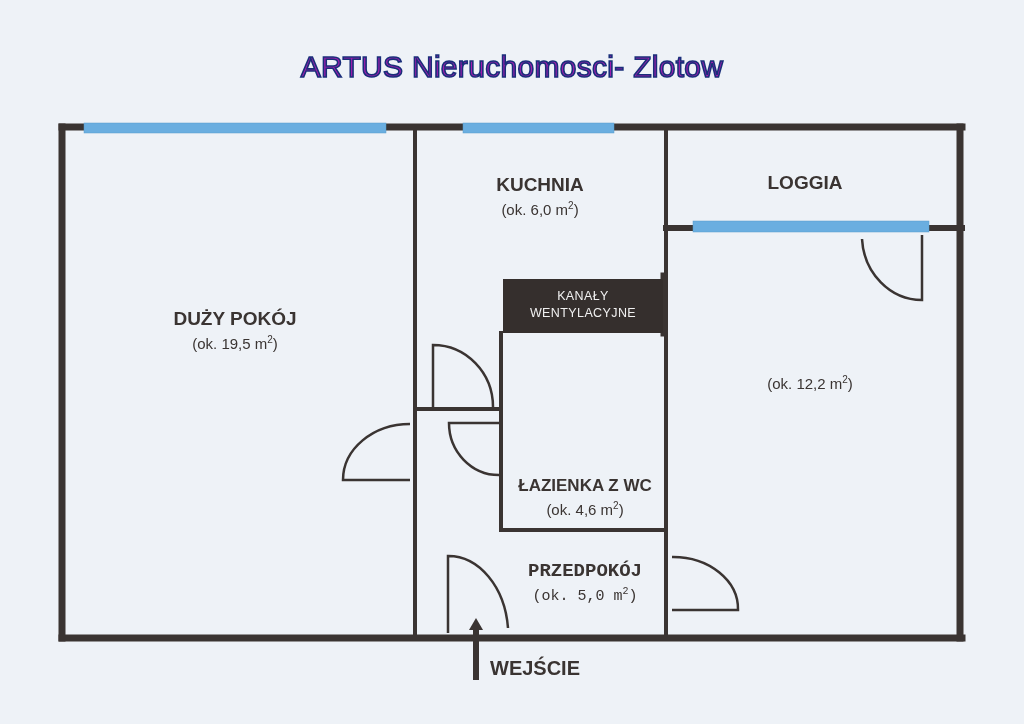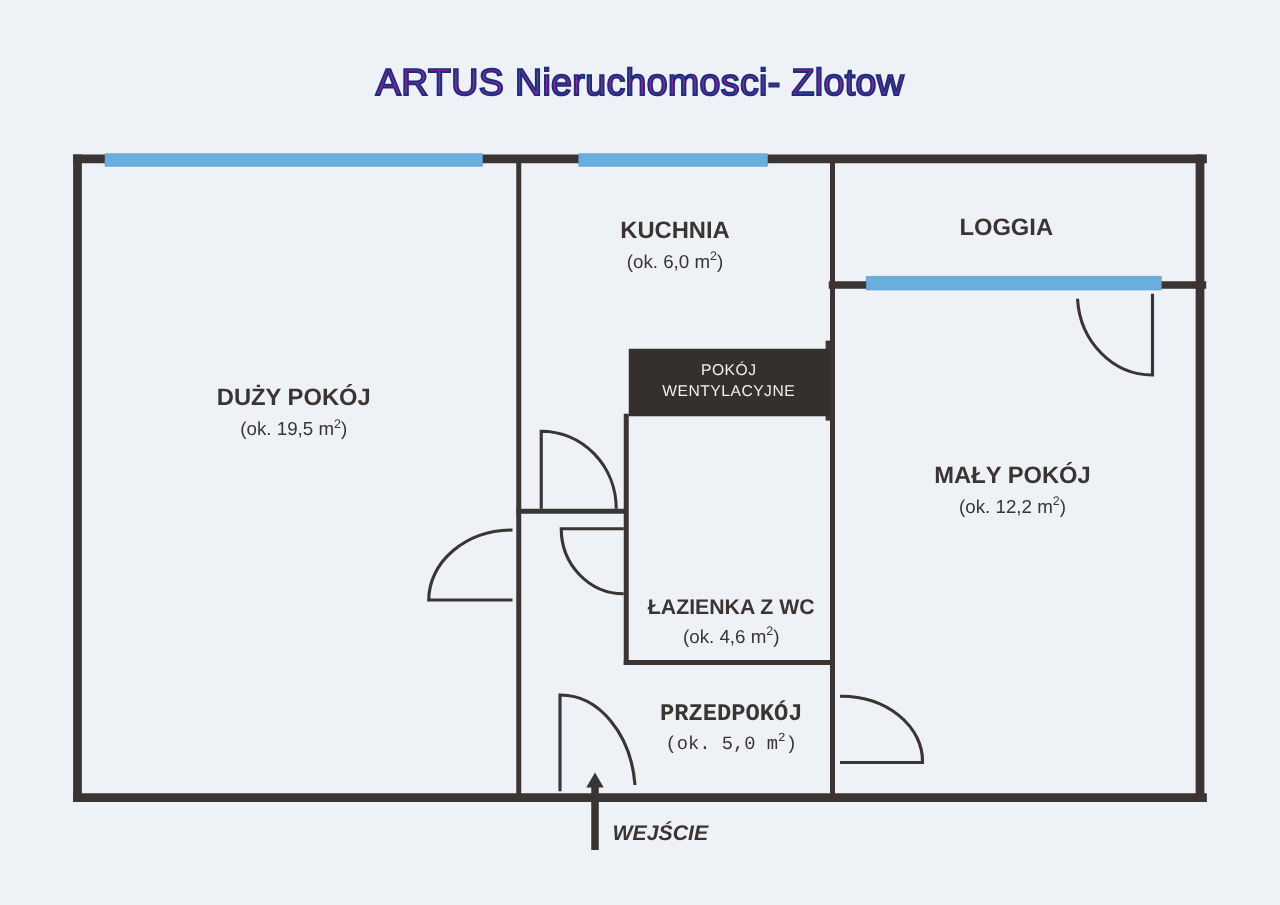--- a/index.html
+++ b/index.html
@@ -4,21 +4,21 @@
 <style>
   html,body{margin:0;padding:0;}
   body{width:1024px;height:724px;background:#eef2f7;position:relative;overflow:hidden;font-family:"Liberation Sans",sans-serif;}
   .title{position:absolute;left:0;top:50px;width:1024px;text-align:center;font-size:30px;font-weight:normal;color:#a21caf;-webkit-text-stroke:1.6px #1a2f7a;letter-spacing:0.3px;}
   svg.plan{position:absolute;left:0;top:0;}
   .label{position:absolute;text-align:center;color:#3a3432;}
   .label .name{font-weight:bold;font-size:19px;display:block;}
   .label .area{font-size:15px;display:block;margin-top:4px;}
   .label .area sup{font-size:10px;}
   .vent{position:absolute;left:503px;top:279px;width:160px;height:54px;background:#352f2d;color:#f1f1f1;text-align:center;font-size:12.5px;line-height:17px;padding-top:9px;box-sizing:border-box;letter-spacing:0.4px;}
-  .entry{position:absolute;left:490px;top:657px;font-weight:bold;font-size:17px;color:#3a3432;font-style:italic;}
+  .entry{position:absolute;left:490px;top:657px;font-weight:bold;font-size:20px;color:#3a3432;}
 </style>
 </head>
 <body>
 
 <div class="title">ARTUS Nieruchomosci- Zlotow</div>
 
 <svg class="plan" width="1024" height="724">
 
   <g stroke="#3a3432" fill="none" stroke-linecap="square">
 
@@ -62,40 +62,39 @@
     <path d="M922 235 L922 300 A60 65 0 0 1 862 239"></path>
   </g>
 
   <g fill="#3a3432">
     <rect x="473" y="628" width="6" height="52"></rect>
     <polygon points="469,630 483,630 476,618"></polygon>
   </g>
 </svg>
 
 <div class="vent">
-  <div>POKÓJ</div>
+  <div>KANAŁY</div>
   <div>WENTYLACYJNE</div>
 </div>
 
 <div class="label" style="left:130px;top:308px;width:210px;">
   <span class="name">DUŻY POKÓJ</span>
   <span class="area"><span>(ok. 19,5 m</span><sup>2</sup><span>)</span></span>
 </div>
 
 <div class="label" style="left:440px;top:174px;width:200px;">
   <span class="name">KUCHNIA</span>
   <span class="area"><span>(ok. 6,0 m</span><sup>2</sup><span>)</span></span>
 </div>
 
 <div class="label" style="left:705px;top:172px;width:200px;">
   <span class="name">LOGGIA</span>
 </div>
 
 <div class="label" style="left:710px;top:370px;width:200px;">
-  <span class="name">MAŁY POKÓJ</span>
   <span class="area"><span>(ok. 12,2 m</span><sup>2</sup><span>)</span></span>
 </div>
 
 <div class="label" style="left:500px;top:428px;width:170px;margin-top:48px;">
   <span class="name" style="font-size:17px;">ŁAZIENKA Z WC</span>
   <span class="area"><span>(ok. 4,6 m</span><sup>2</sup><span>)</span></span>
 </div>
 
 <div class="label" style="left:490px;top:560px;width:190px;font-family:Liberation Mono, monospace;">
   <span class="name">PRZEDPOKÓJ</span>

